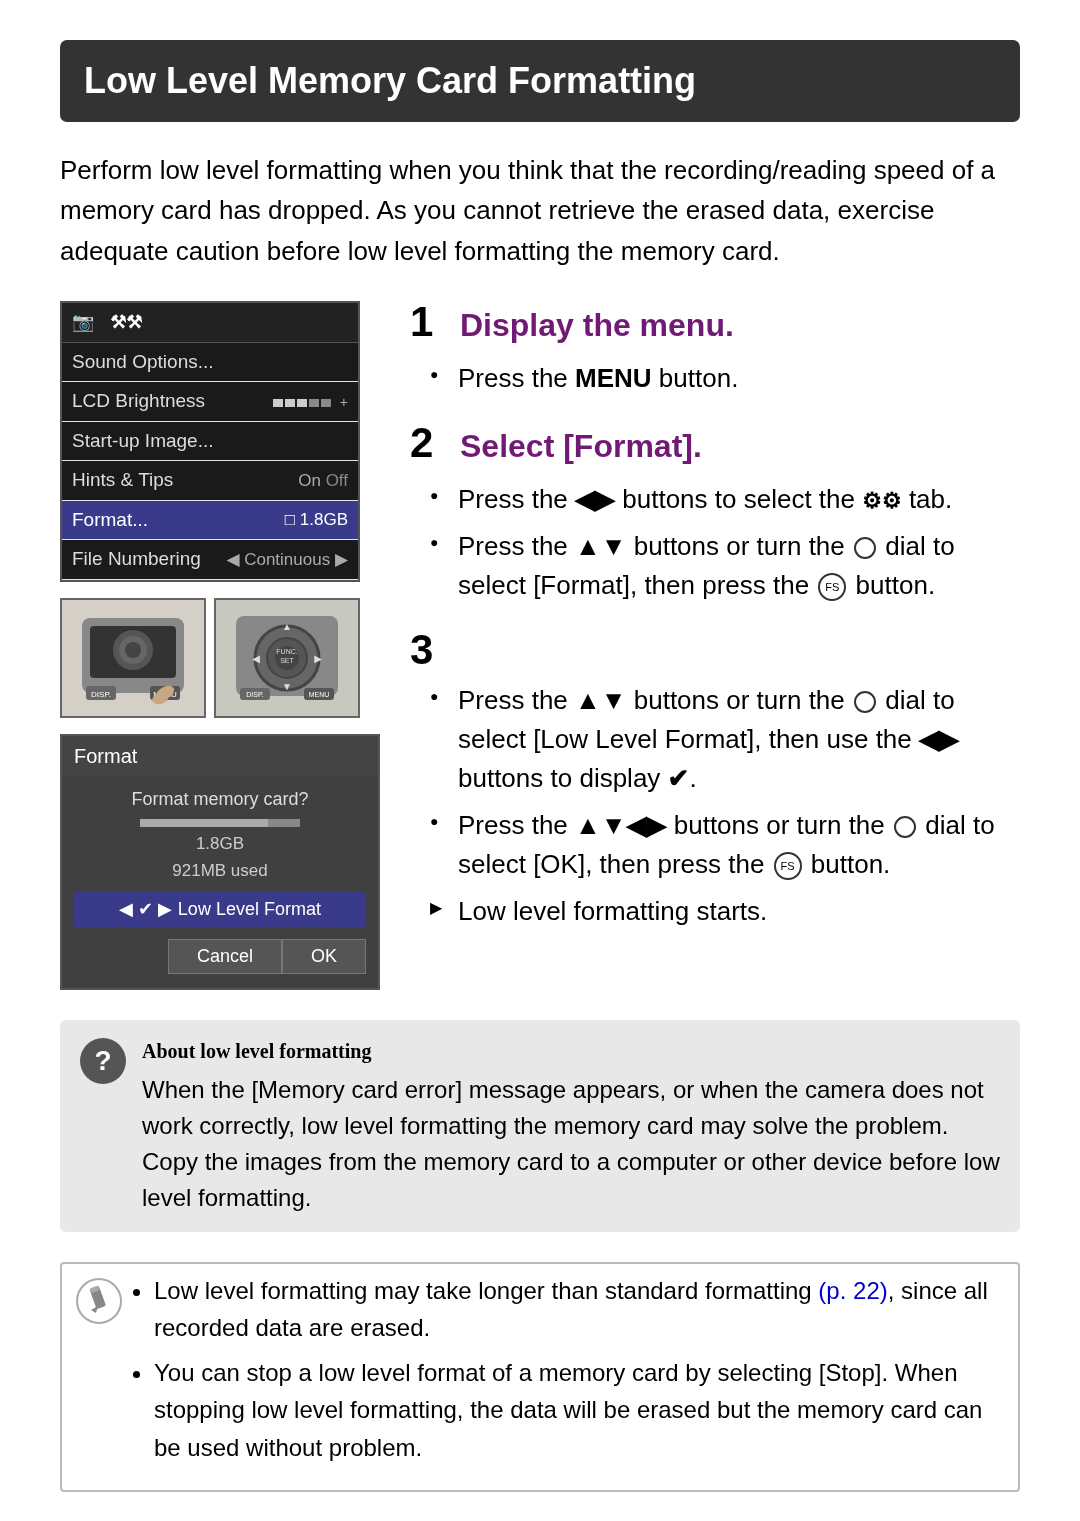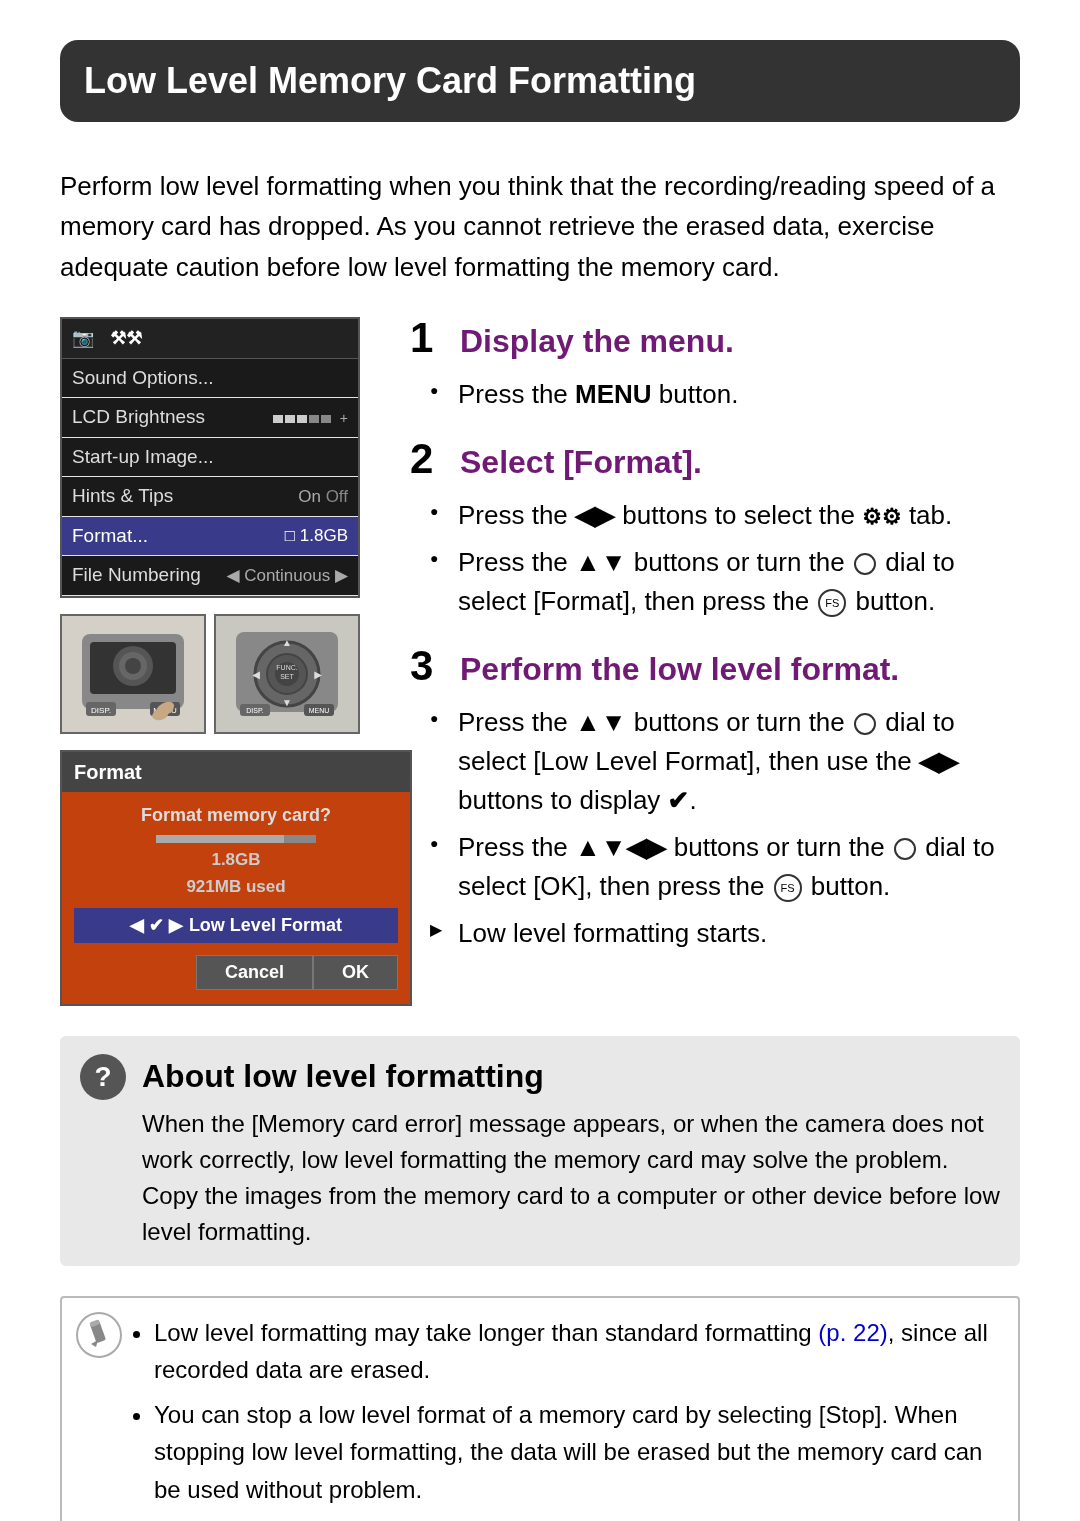--- a/index.html
+++ b/index.html
@@ -14,22 +14,22 @@
       line-height: 1.5;
     }
 
     
     .page-title {
       background: #333;
       color: #fff;
       font-size: 36px;
       font-weight: bold;
       padding: 14px 24px;
-      border-radius: 18px;
-      margin-bottom: 44px;
+      border-radius: 7px;
+      margin-bottom: 28px;
       display: block;
     }
 
     
     .intro-text {
       font-size: 26px;
       line-height: 1.55;
       margin-bottom: 30px;
     }
 
@@ -135,25 +135,24 @@
       background: #d4d0c8;
     }
 
     .cam-right {
       background: #c8c8c0;
     }
 
     
     .format-screen {
       border: 2px solid #555;
-      background: #c2410c;
-      color: #fff;
-      width: 352px;
+      background: #404040;
+      color: #fff;
+      width: 320px;
       font-size: 20px;
-      font-weight: bold;
     }
 
     .format-title-bar {
       background: #444;
       padding: 5px 12px;
       font-size: 20px;
       color: #fff;
     }
 
     .format-content {
@@ -299,35 +298,36 @@
       color: #fff;
       font-size: 28px;
       font-weight: bold;
       flex-shrink: 0;
       margin-top: 2px;
     }
 
     .about-content { flex: 1; }
 
     .about-title {
-      font-size: 32px;
+      font-size: 20px;
       font-weight: bold;
       margin-bottom: 6px;
+      font-family: Liberation Serif, serif;
     }
 
     .about-text {
       font-size: 24px;
       line-height: 1.5;
     }
 
     
     .note-box {
       border: 2px solid #bbb;
       border-radius: 4px;
-      padding: 16px 20px 16px 70px;
+      padding: 8px 20px 16px 70px;
       font-size: 24px;
       line-height: 1.55;
       position: relative;
       margin-bottom: 20px;
     }
 
     .note-icon {
       position: absolute;
       left: 14px;
       top: 14px;
@@ -506,21 +506,20 @@
           dial to select [Format], then press the
           <span style="display:inline-block;width:28px;height:28px;border:2px solid #333;border-radius:50%;vertical-align:middle;font-size:11px;text-align:center;line-height:24px;margin:0 2px;">FS</span>
           button.
         </li>
       </ul>
     </div>
 
     <div class="step-section">
       <div class="step-header">
         <span class="step-number">3</span>
-        <span class="step-title">Perform the low level format.</span>
       </div>
       <ul class="step-bullets">
         <li>
           Press the <strong>▲▼</strong> buttons or turn the
           <span style="display:inline-block;width:22px;height:22px;border:2px solid #333;border-radius:50%;vertical-align:middle;margin:0 2px;"></span>
           dial to select [Low Level Format], then use the
           <strong>◀▶</strong> buttons to display <strong>✔</strong>.
         </li>
         <li>
           Press the <strong>▲▼◀▶</strong> buttons or turn the

